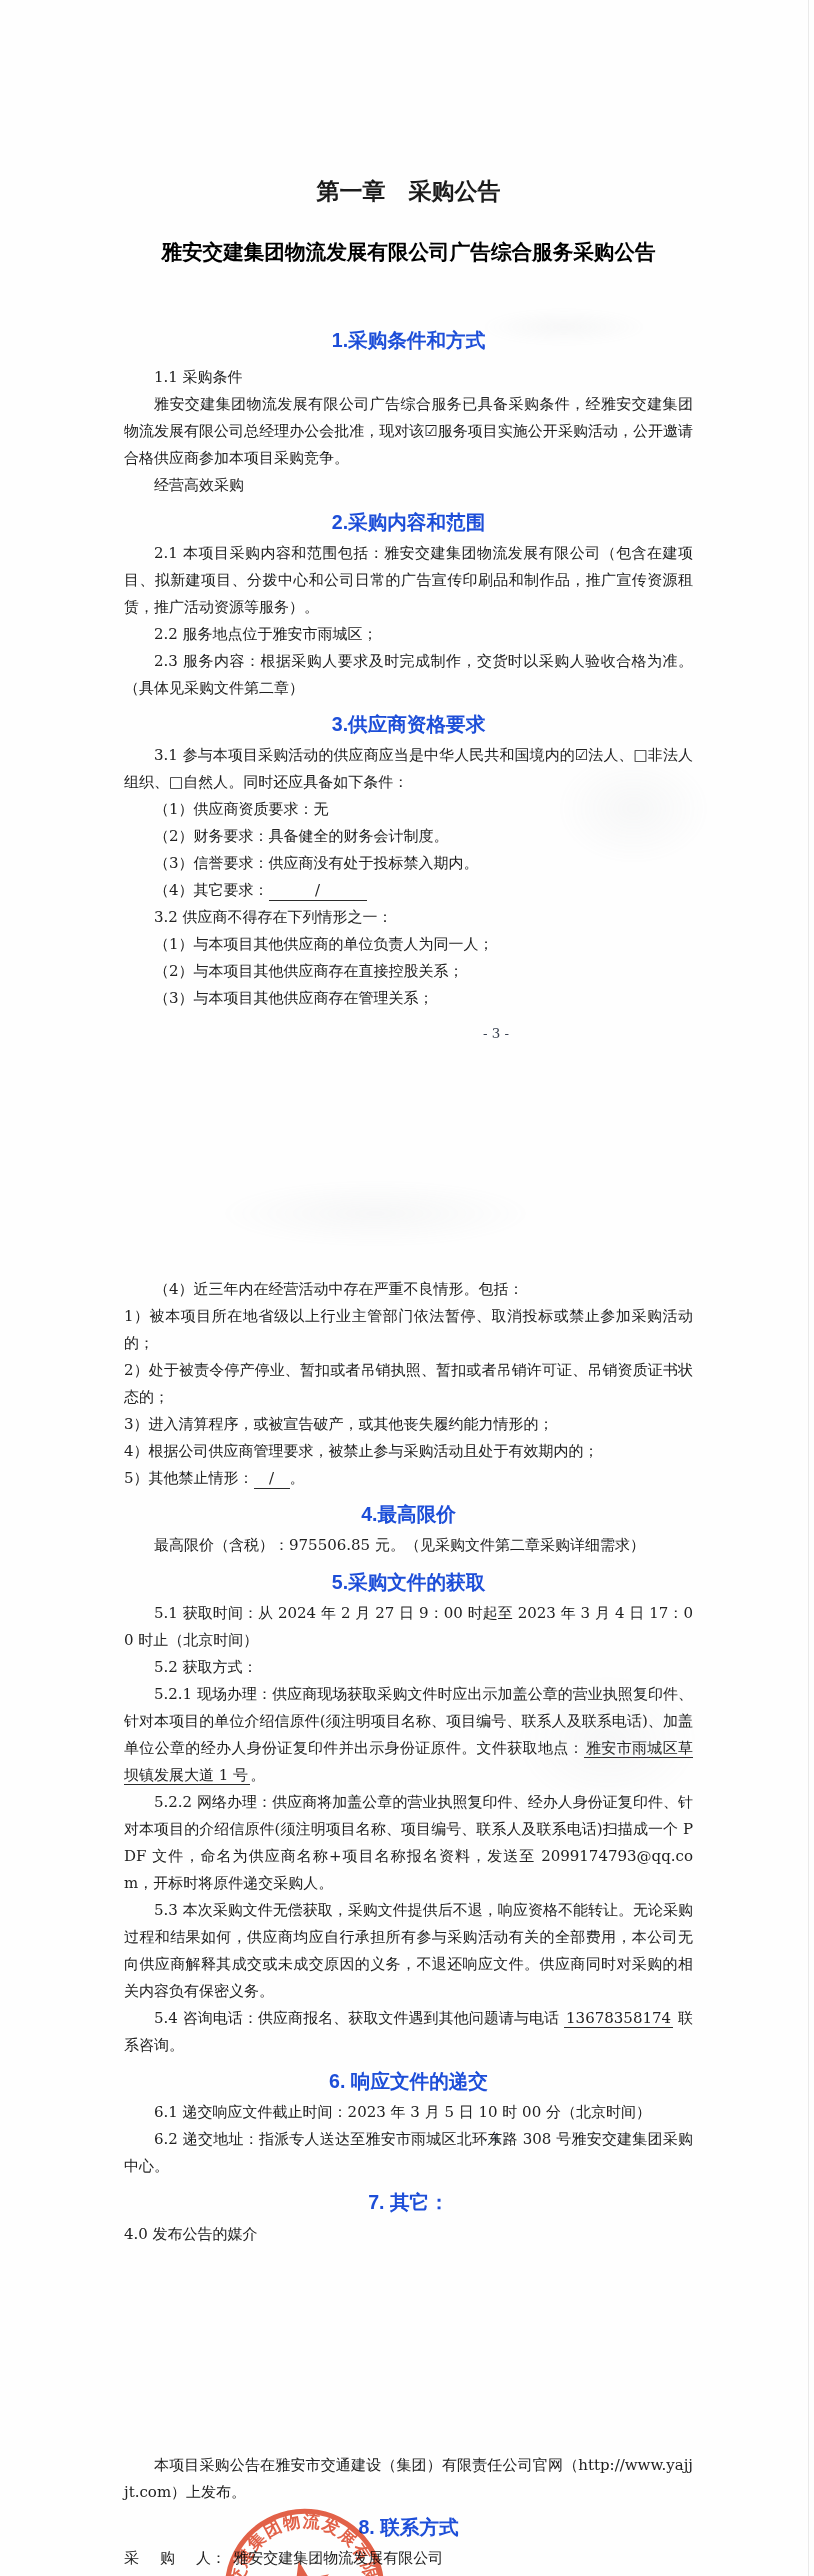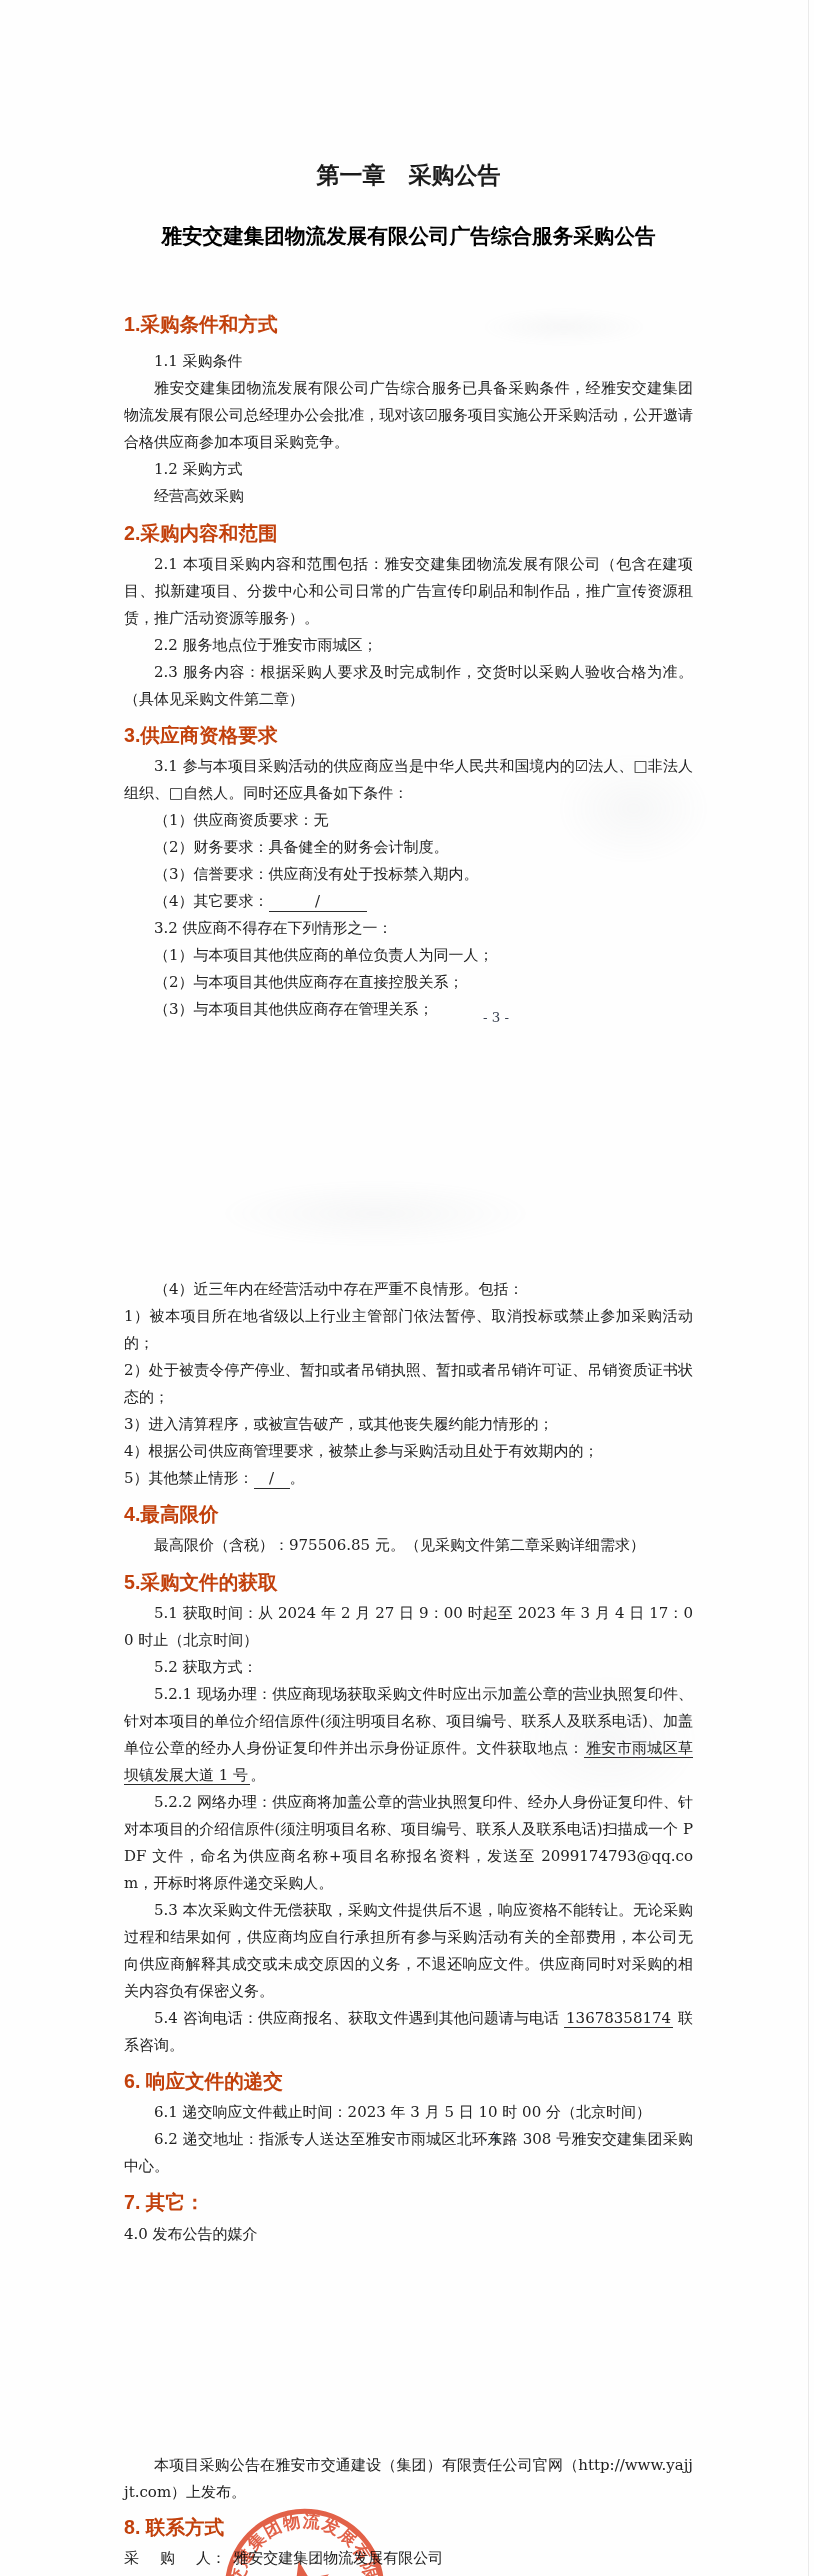--- a/index.html
+++ b/index.html
@@ -8,21 +8,21 @@
   .page{position:absolute;left:0;width:815px;height:1154px;}
   .content{position:absolute;left:124px;width:569px;}
   p{margin:0;font-size:15px;line-height:27px;text-align:justify;word-break:break-all;}
   .ind{text-indent:2em;}
   .noind{text-indent:0;}
   .chapter{font-family:"Liberation Sans","DejaVu Sans",sans-serif;font-weight:700;
            font-size:23px;line-height:31px;text-align:center;margin:0;color:#1b1b1b;}
   .subtitle{font-family:"Liberation Sans","DejaVu Sans",sans-serif;font-weight:700;
             font-size:20.6px;line-height:29px;text-align:center;margin:30px 0 0;color:#000000;}
   .h2{font-family:"Liberation Sans","DejaVu Sans",sans-serif;font-weight:700;
-      font-size:19.6px;line-height:27px;margin:9.3px 0 4.1px;color:#c2410c;text-align:left;}
+      font-size:19.6px;line-height:27px;margin:9.3px 0 4.1px;color:#1d4ed8;text-align:center;}
   .h2.first{margin-top:61px;}
   .mt20{margin-top:10.3px;}
   .mt290{margin-top:149px;}
   .mt280{margin-top:144px;}
   .mt30{margin-top:8px;}
   .ul{border-bottom:1px solid #2b2b2b;padding:0 2.1px;}
   .blank{display:inline-block;border-bottom:1px solid #2b2b2b;text-align:center;
          text-indent:0;line-height:18.5px;}
   .blank-lg{min-width:98px;}
   .blank-sm{min-width:36px;}
@@ -35,29 +35,28 @@
         transform:rotate(-12deg);mix-blend-mode:multiply;opacity:.88;}
   .scan-edge{position:absolute;left:808px;top:0;width:1px;height:3462px;background:#d9d9d9;opacity:.55;}
   .smudge{position:absolute;background:radial-gradient(closest-side,#9aa0a6,transparent);
           filter:blur(3.1px);opacity:.07;pointer-events:none;}
 </style>
 </head>
 <body>
 
 <div id="doc">
 
-  <div class="page" style="top:0">
+  <div class="page" style="top:16px">
     <div class="content" style="top:160px">
       <h1 class="chapter">第一章　采购公告</h1>
       <h1 class="subtitle">雅安交建集团物流发展有限公司广告综合服务采购公告</h1>
 
       <h2 class="h2 first">1.采购条件和方式</h2>
       <p class="ind mt20">1.1 采购条件</p>
       <p class="ind">雅安交建集团物流发展有限公司广告综合服务已具备采购条件，经雅安交建集团物流发展有限公司总经理办公会批准，现对该☑服务项目实施公开采购活动，公开邀请合格供应商参加本项目采购竞争。</p>
-      <p class="ind">1.2 采购方式</p>
       <p class="ind">经营高效采购</p>
 
       <h2 class="h2">2.采购内容和范围</h2>
       <p class="ind">2.1 本项目采购内容和范围包括：雅安交建集团物流发展有限公司（包含在建项目、拟新建项目、分拨中心和公司日常的广告宣传印刷品和制作品，推广宣传资源租赁，推广活动资源等服务）。</p>
       <p class="ind">2.2 服务地点位于雅安市雨城区；</p>
       <p class="ind">2.3 服务内容：根据采购人要求及时完成制作，交货时以采购人验收合格为准。（具体见采购文件第二章）</p>
 
       <h2 class="h2">3.供应商资格要求</h2>
       <p class="ind">3.1 参与本项目采购活动的供应商应当是中华人民共和国境内的☑法人、□非法人组织、□自然人。同时还应具备如下条件：</p>
       <p class="ind">（1）供应商资质要求：无</p>

